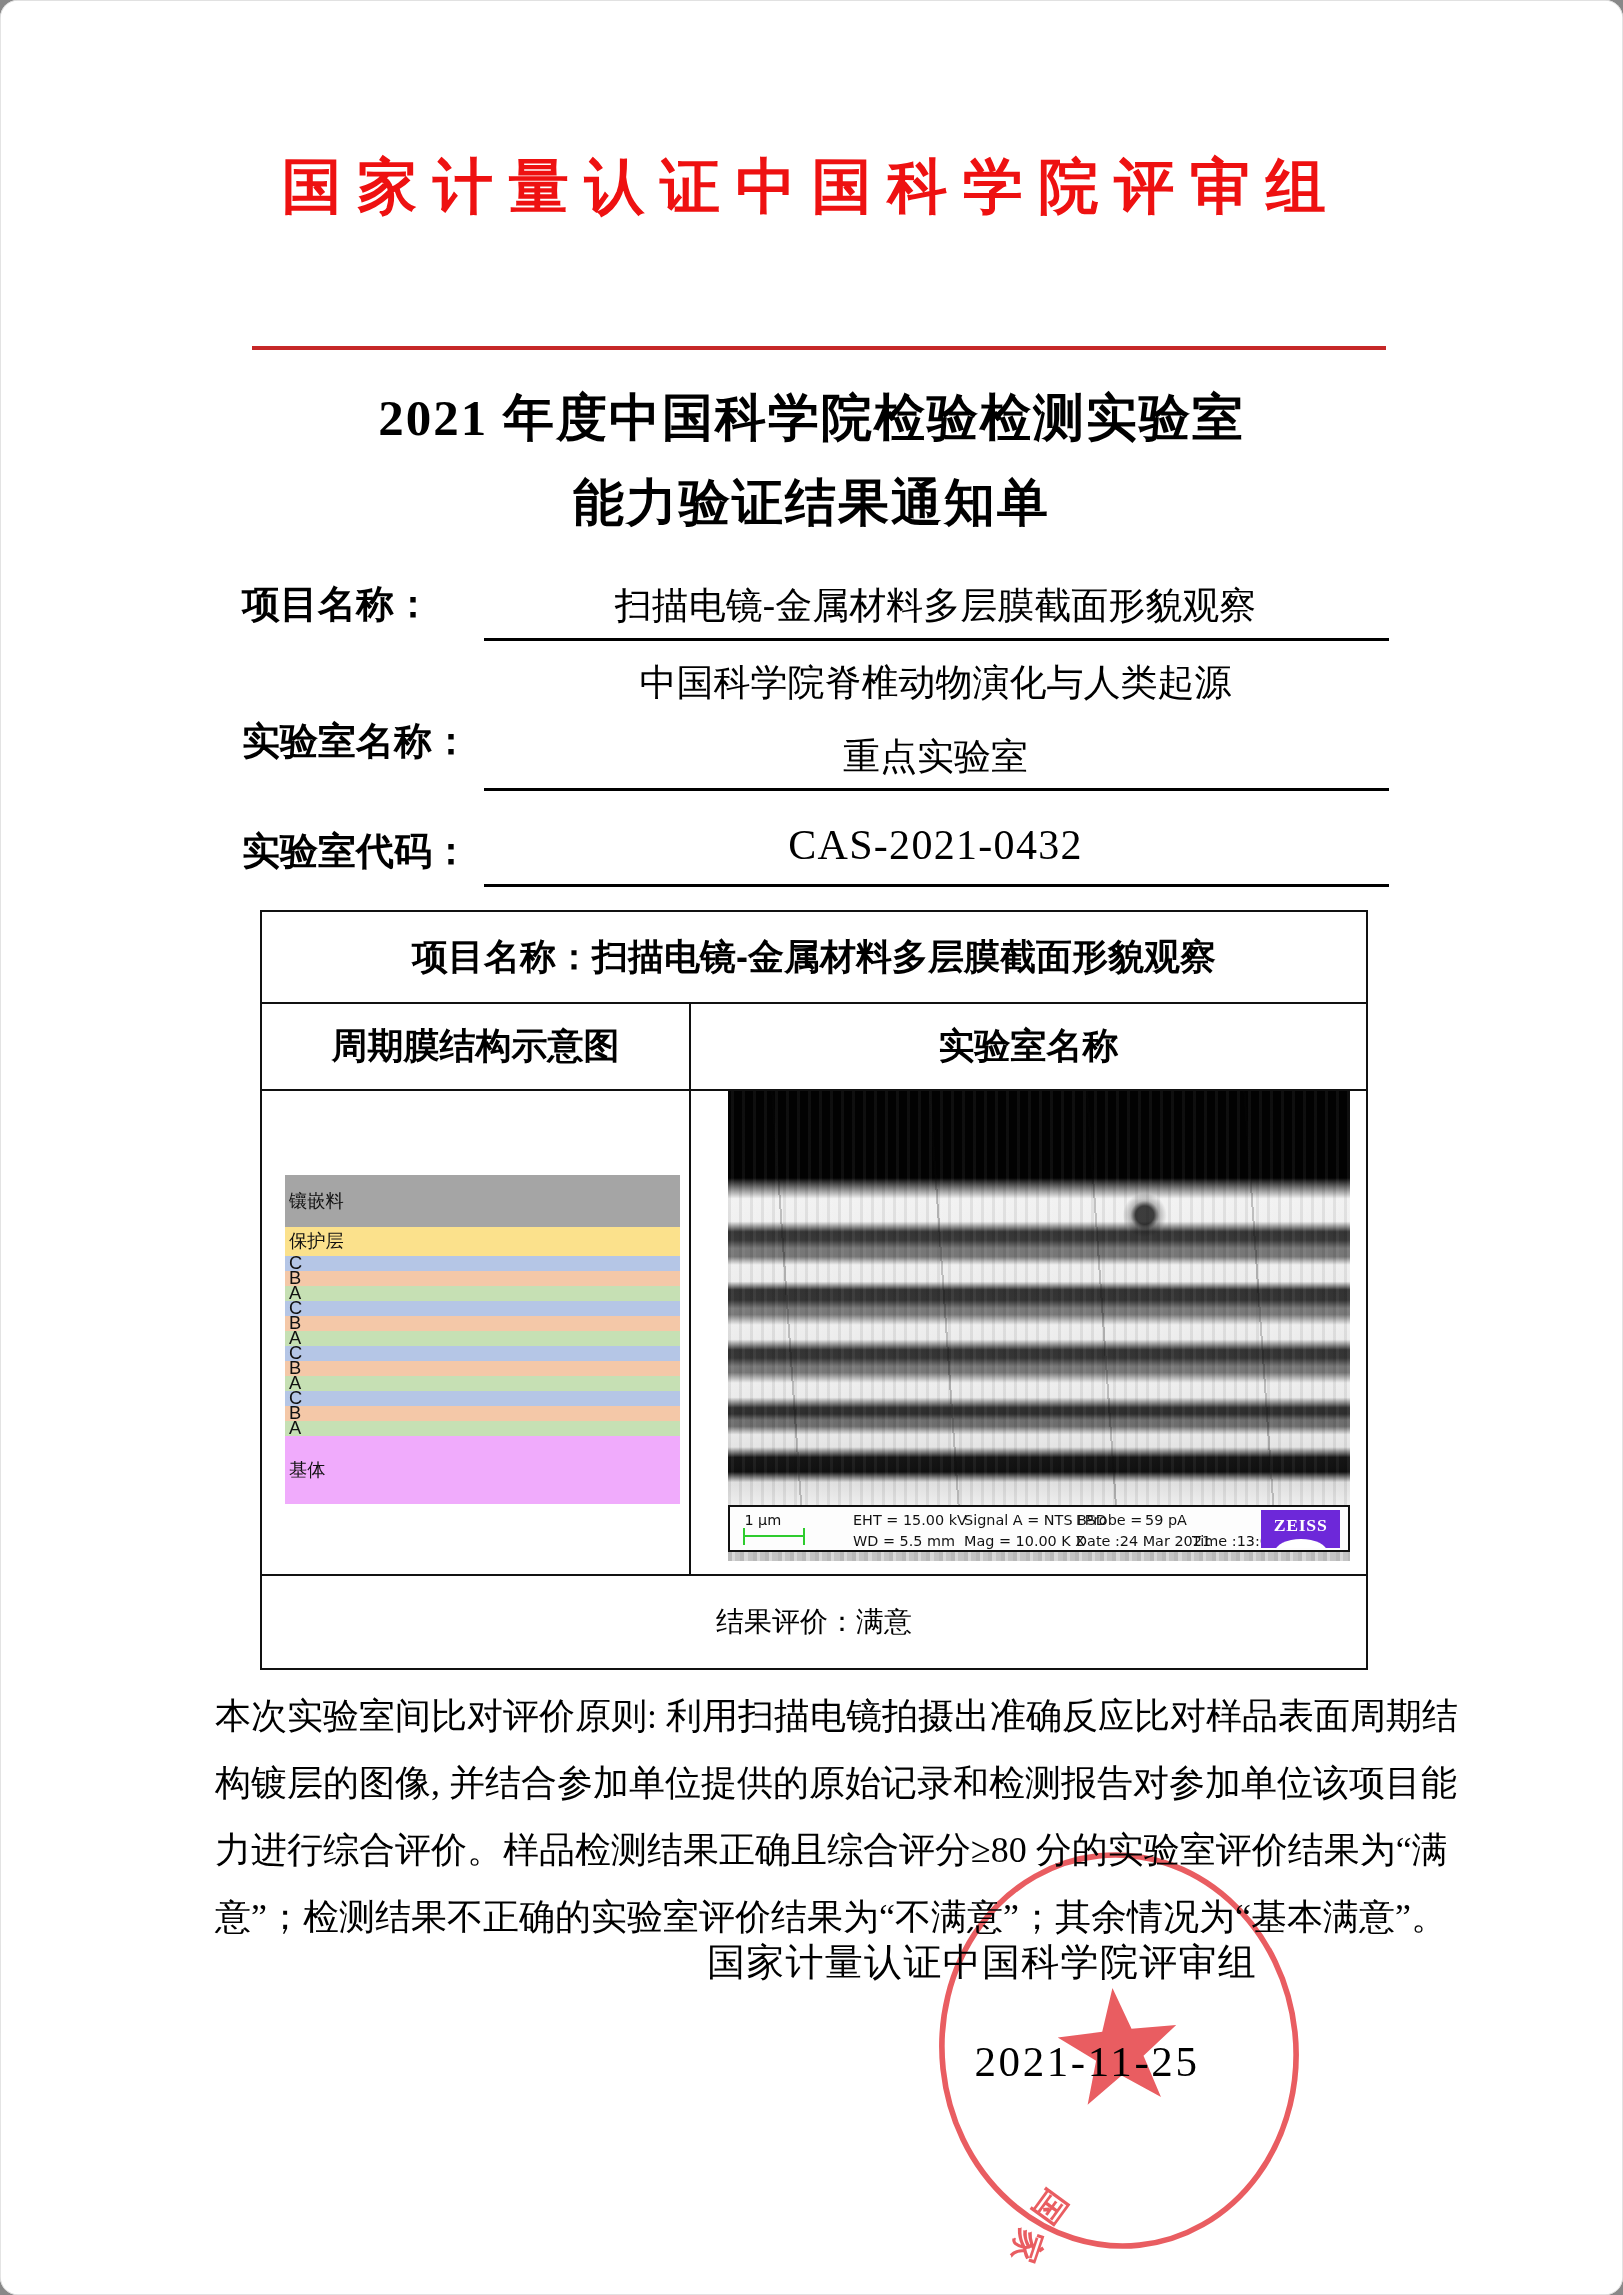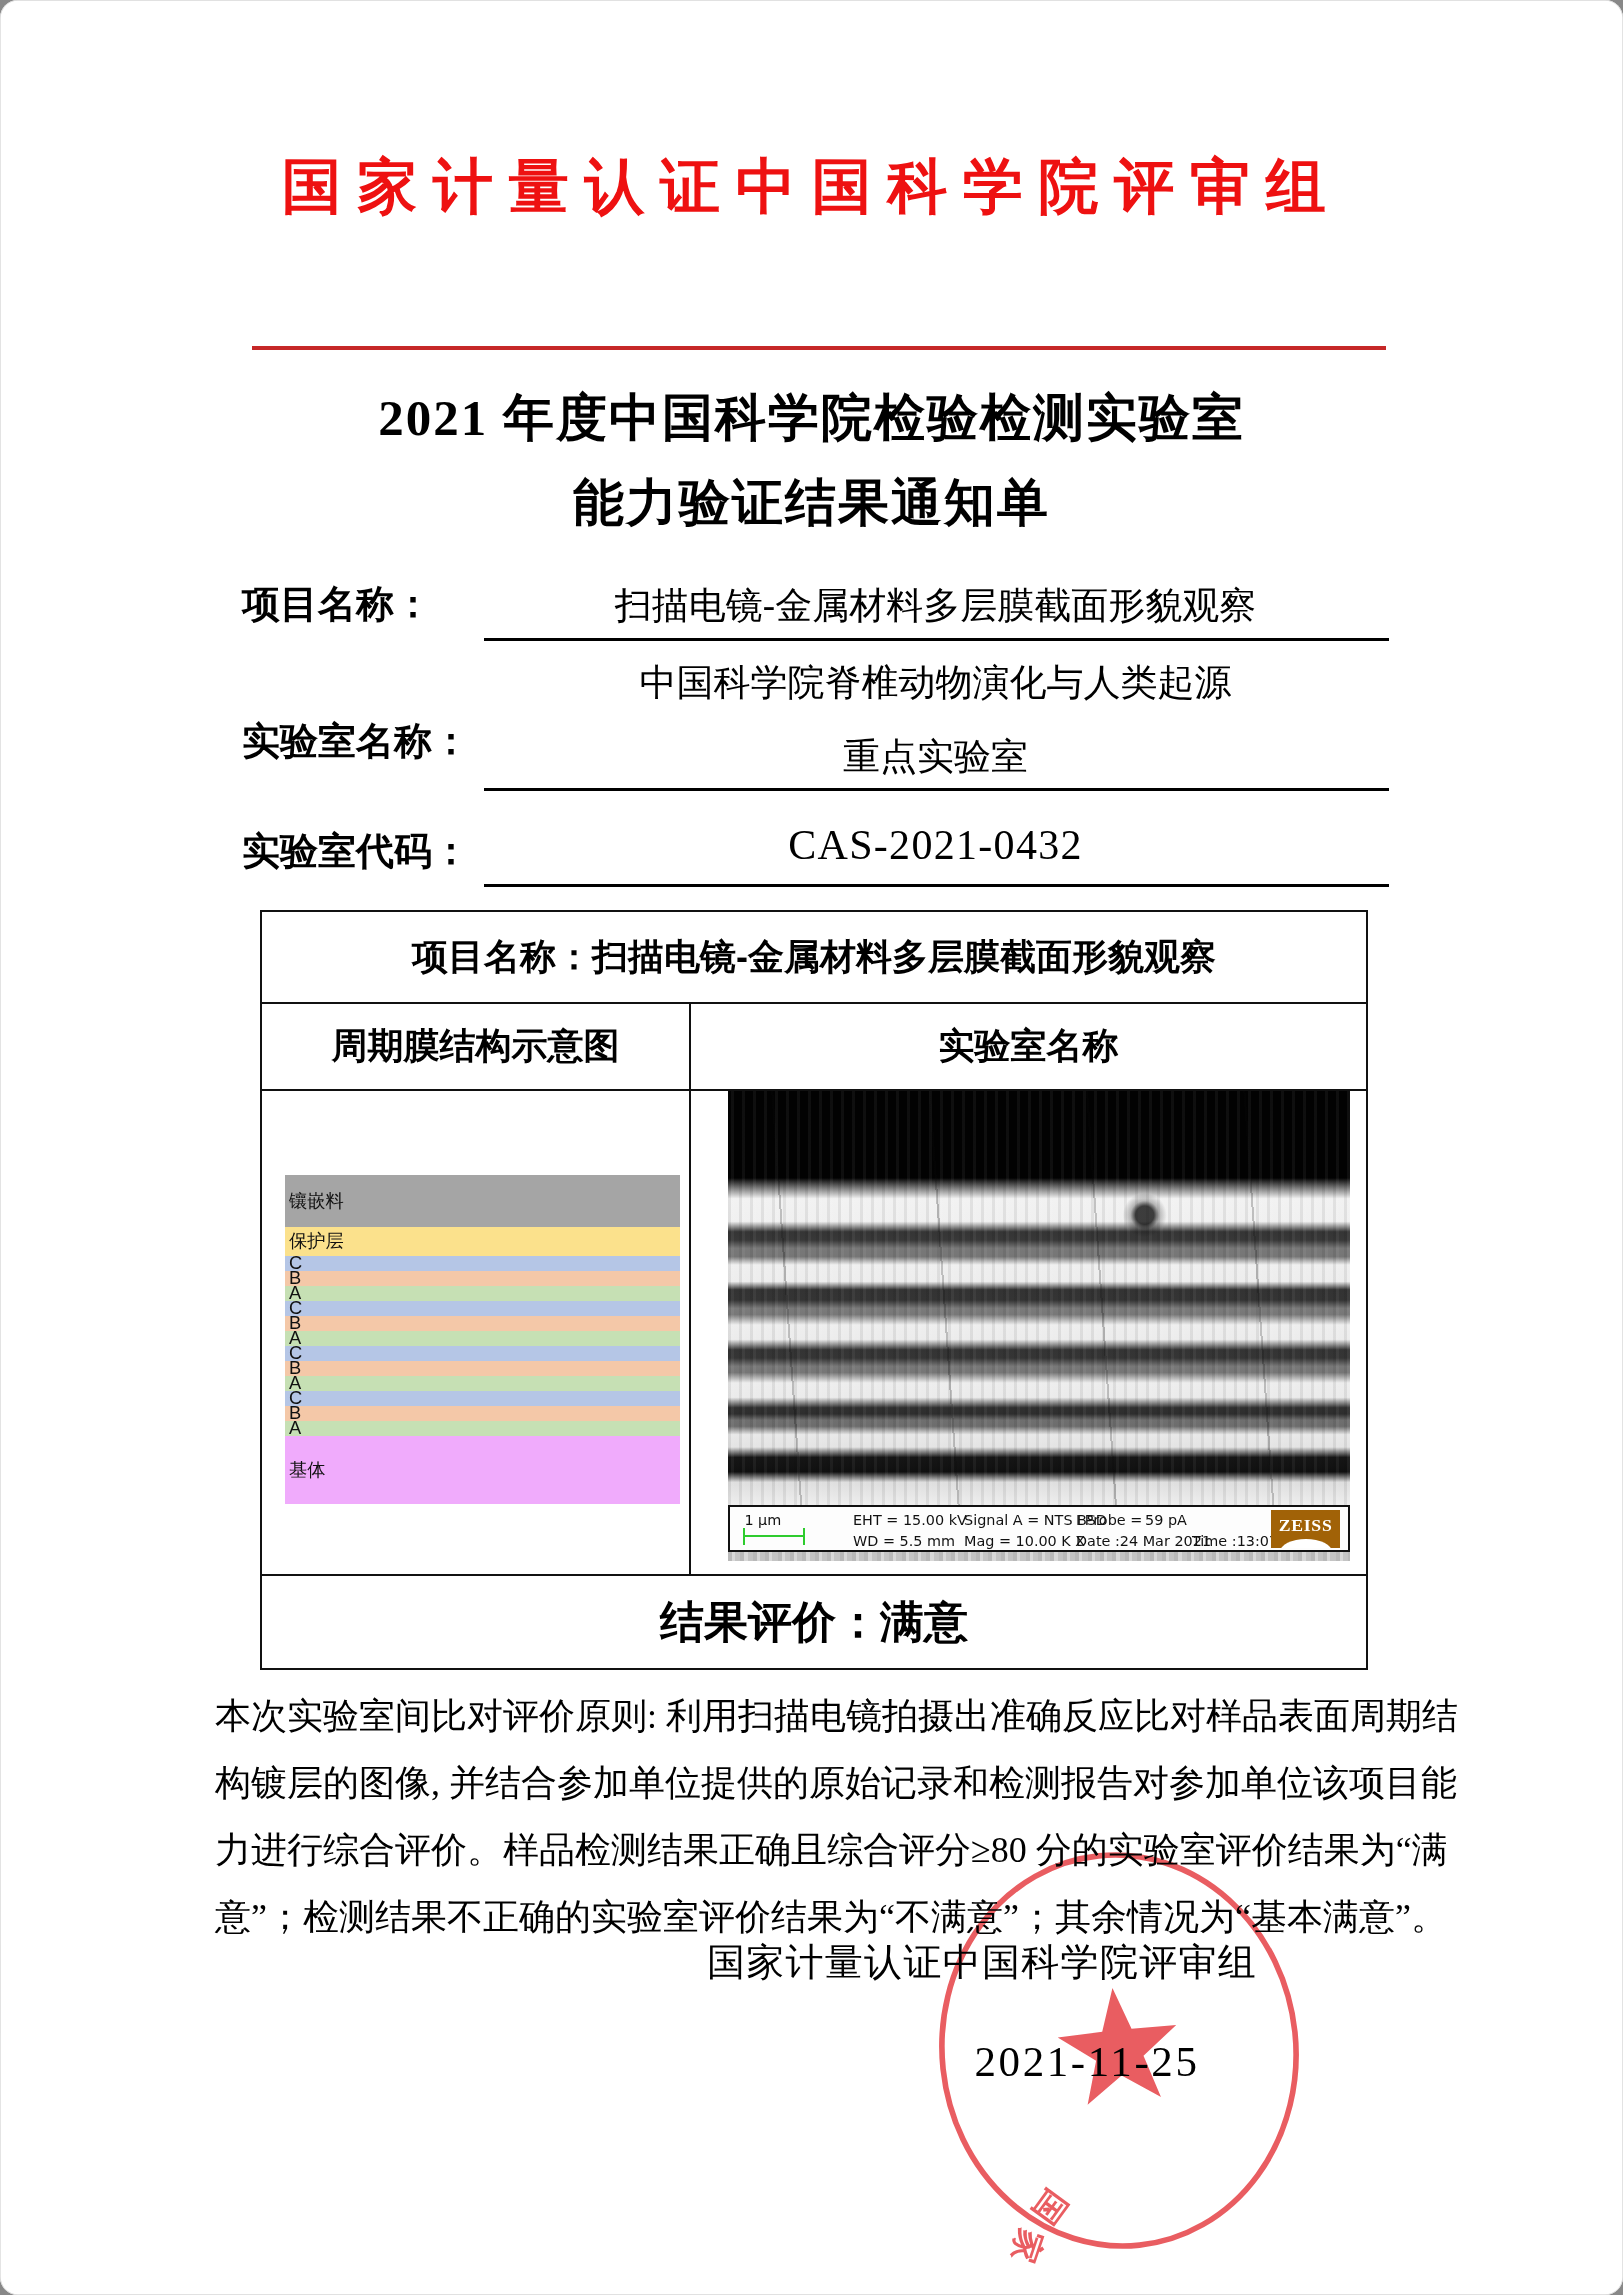--- a/index.html
+++ b/index.html
@@ -43,21 +43,21 @@
     font-family:"Liberation Sans", sans-serif; font-weight:bold; font-size:36px;}
   .t-cols{height:85px; border-bottom:2px solid #111; display:flex;}
   .t-col-left{width:429px; border-right:2px solid #111; display:flex; align-items:center; justify-content:center;
     font-family:"Liberation Sans", sans-serif; font-weight:bold; font-size:36px; box-sizing:border-box;}
   .t-col-right{flex:1; display:flex; align-items:center; justify-content:center;
     font-family:"Liberation Sans", sans-serif; font-weight:bold; font-size:36px;}
   .t-body{height:483px; display:flex;}
   .t-body-left{width:429px; border-right:2px solid #111; box-sizing:border-box; position:relative;}
   .t-body-right{flex:1; position:relative;}
   .t-result{height:92px; border-top:2px solid #111; display:flex; align-items:center; justify-content:center;
-    font-family:"Liberation Sans", sans-serif; font-weight:bold; font-size:44px;}
+    font-family:"Liberation Sans", sans-serif; font-weight:normal; font-size:28px;}
 
   
   .diagram{position:absolute; left:23px; top:84px; width:395px;}
   .layer-row{display:flex; align-items:center; overflow:visible;}
   .layer-label{
     font-family:"Liberation Sans", sans-serif; font-size:18.3px; color:#111;
     padding-left:4px; white-space:nowrap; line-height:1;
   }
 
   
@@ -97,22 +97,22 @@
   .scale-line{
     position:absolute; left:13px; top:21px; width:58px; height:17px;
     border-left:2px solid #2ecc2e; border-right:2px solid #2ecc2e;
     background:linear-gradient(rgba(0,0,0,0) 7.2px, #2ecc2e 7.2px 9.2px, rgba(0,0,0,0) 9.2px);
   }
   .i-eht{left:123px; top:4.6px;}   .i-wd{left:123px; top:25.5px;}
   .i-signal{left:234px; top:4.6px;} .i-mag{left:234px; top:25.5px;}
   .i-probe{left:346px; top:4.6px;}  .i-date{left:346px; top:25.5px;}
   .i-pval{left:415px; top:4.6px;}   .i-time{left:462px; top:25.5px;}
   .zeiss{
-    position:absolute; right:7.9px; top:2.6px; width:69px; height:38px;
-    background:#a16207; overflow:hidden; text-align:center;
+    position:absolute; right:7.9px; top:2.6px; width:79px; height:38px;
+    background:#6d28d9; overflow:hidden; text-align:center;
   }
   .zeiss-text{
     position:absolute; left:0; top:5.2px; width:100%;
     font-family:"Liberation Serif", serif; font-weight:bold; font-size:17.7px;
     letter-spacing:0.7px; color:#ffffff;
   }
   .zeiss-arc{
     position:absolute; left:50%; bottom:-17px; transform:translateX(-50%);
     width:52px; height:26px; background:#ffffff; border-radius:50%;
   }

